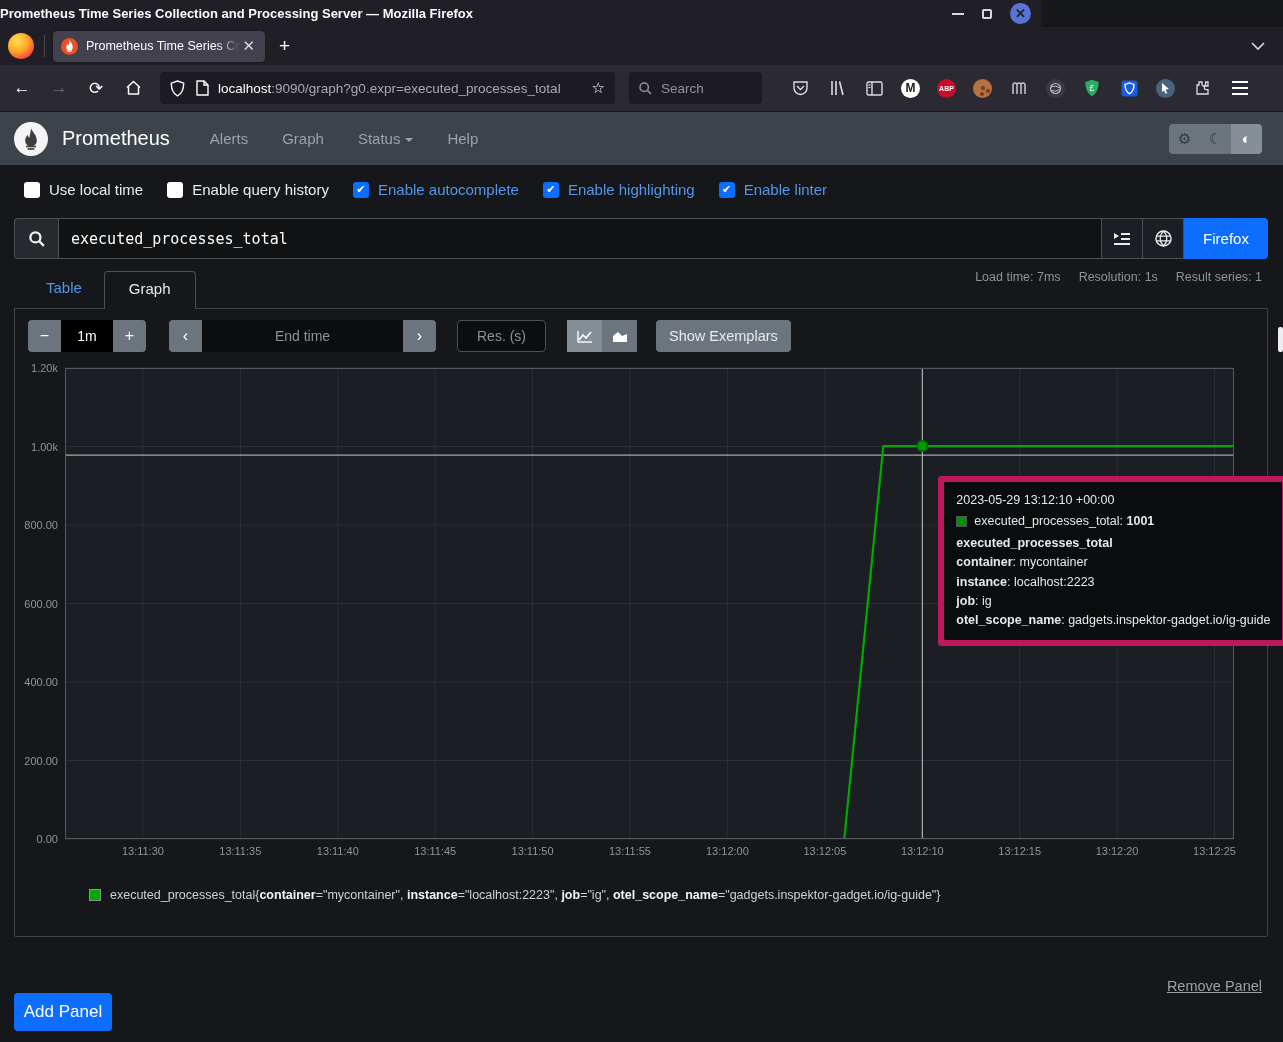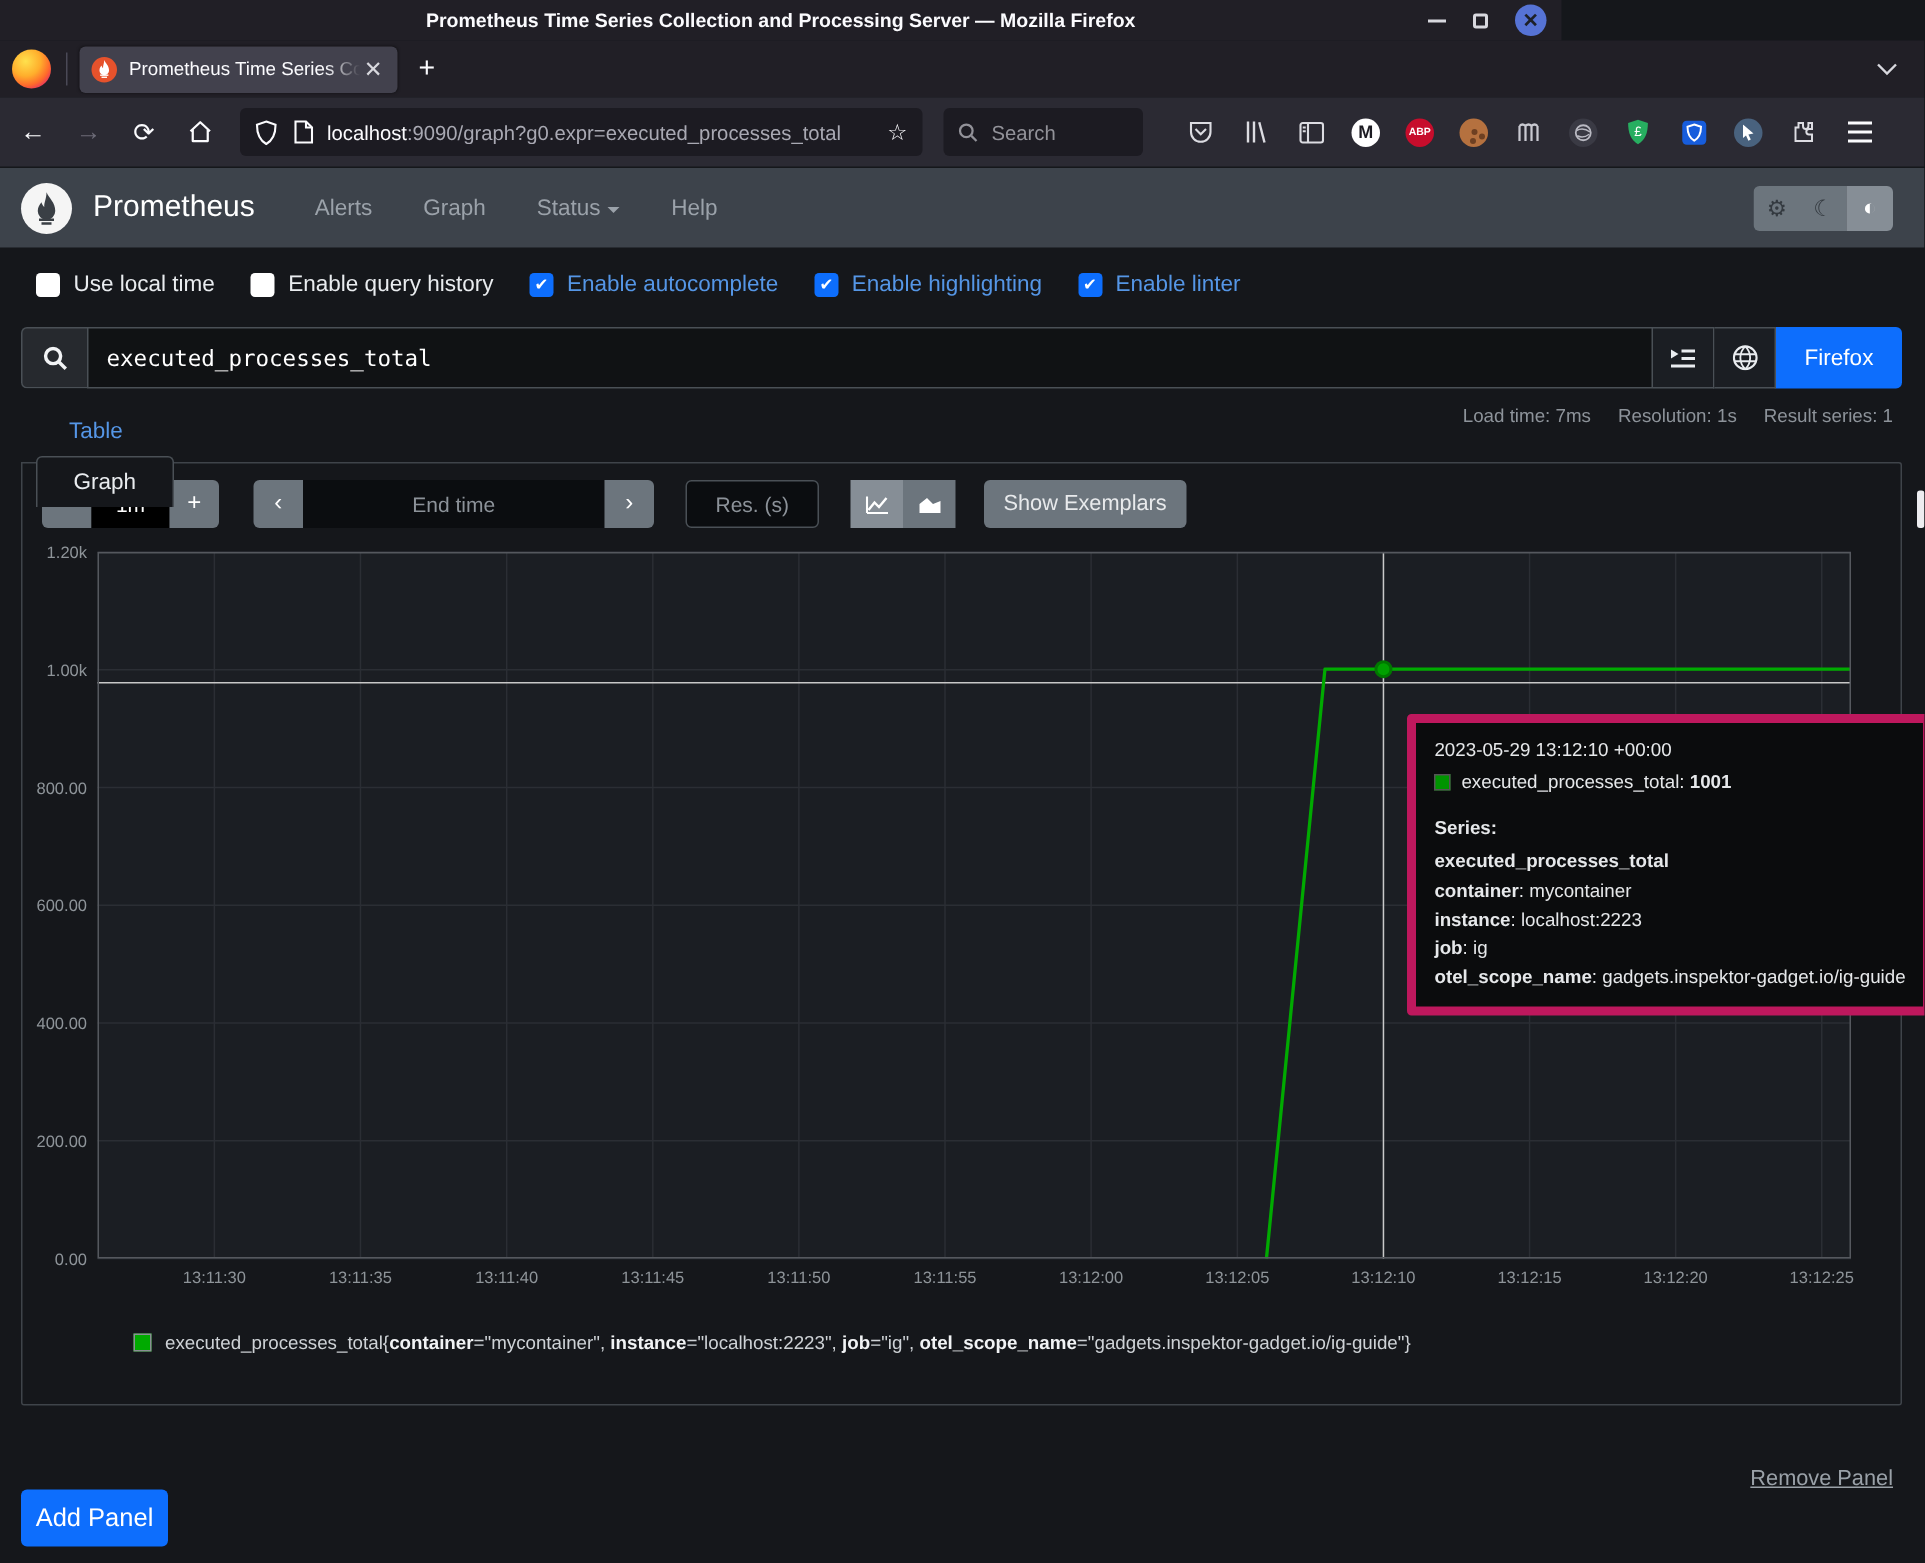--- a/index.html
+++ b/index.html
@@ -1,20 +1,20 @@
 <!DOCTYPE html>
 <html><head>
 <meta charset="utf-8">
 <style>
   * { margin:0; padding:0; box-sizing:border-box; }
   html,body { width:1283px; height:1042px; overflow:hidden; }
   body { font-family:"Liberation Sans", sans-serif; background:#15171b; color:#e9ecef; position:relative; }
 
   
-  .titlebar { position:absolute; left:0; top:0; width:1041px; height:27px; background:#211f26; display:flex; align-items:center; justify-content:center; }
+  .titlebar { position:absolute; left:0; top:0; width:1041px; height:27px; background:#211f26; display:flex; align-items:center; justify-content:flex-start; }
   .titlebar-text { font-size:13px; font-weight:bold; color:#fbfbfe; }
   .win-controls { position:absolute; right:10px; top:0; height:27px; display:flex; align-items:center; gap:18px; }
   .win-min { width:12px; height:2px; background:#d8d8de; }
   .win-max { width:10px; height:10px; border:2px solid #d8d8de; border-radius:2px; }
   .win-close { width:21px; height:21px; border-radius:50%; background:#5673d5; color:#1d2027; font-size:13px; font-weight:bold; display:flex; align-items:center; justify-content:center; }
 
   .tabstrip { position:absolute; left:0; top:27px; width:1283px; height:38px; background:#211f26; display:flex; align-items:center; }
   .ff-logo { width:26px; height:26px; border-radius:50%; margin-left:8px; background:radial-gradient(circle at 35% 30%, #ffe14d 0%, #ffae2c 40%, #ff6a2b 65%, #e3256b 85%, #8a2be2 100%); }
   .tabstrip-sep { width:1px; height:22px; background:#4a4956; margin-left:10px; }
   .tab { margin-left:8px; width:212px; height:31px; background:#42414d; border-radius:4px; display:flex; align-items:center; padding:0 8px; box-shadow:0 0 2px rgba(0,0,0,.5); }
@@ -61,21 +61,21 @@
 
   
   .query-row { position:absolute; left:14px; top:218px; width:1254px; height:41px; display:flex; }
   .q-addon { width:44px; background:#26292e; border:1px solid #4a5056; border-right:none; border-radius:4px 0 0 4px; display:flex; align-items:center; justify-content:center; }
   .q-input { flex:1; background:#101214; border:1px solid #4a5056; display:flex; align-items:center; padding-left:12px; font-family:"DejaVu Sans Mono", monospace; font-size:15px; color:#fff; }
   .q-iconbtn { width:41px; background:#1b1e23; border:1px solid #4a5056; border-left:none; display:flex; align-items:center; justify-content:center; color:#e9ecef; }
   .q-exec { width:84px; background:#0d6efd; border-radius:0 4px 4px 0; display:flex; align-items:center; justify-content:center; color:#fff; font-size:15px; }
 
   
   .stats-line { position:absolute; right:21px; top:270px; font-size:12.5px; color:#8d939a; display:flex; gap:18px; }
-  .tabs-row { position:absolute; left:24px; top:271px; height:38px; display:flex; z-index:2;flex-direction:column; }
+  .tabs-row { position:absolute; left:24px; top:271px; height:38px; display:flex; z-index:2; }
   .tab-link { padding:8px 22px; font-size:15px; color:#5596e6; }
   .tab-active { padding:8px 24px; font-size:15px; color:#e9ecef; background:#15171b; border:1px solid #4a5056; border-bottom:none; border-radius:4px 4px 0 0; }
 
   
   .panel { position:absolute; left:14px; top:308px; width:1254px; height:629px; border:1px solid #3f444a; border-radius:0 2px 2px 2px; }
   .controls-row { position:absolute; left:13px; top:11px; display:flex; align-items:center; height:32px; }
   .grp { display:flex; height:32px; }
   .gbtn { background:#6c757d; color:#fff; width:33px; display:flex; align-items:center; justify-content:center; font-size:16px; }
   .gbtn.rl { border-radius:4px 0 0 4px; } .gbtn.rr { border-radius:0 4px 4px 0; }
   .ginput { background:#000; color:#fff; display:flex; align-items:center; justify-content:center; font-size:14px; }
@@ -402,21 +402,20 @@
         <rect x="0.5" y="0.5" width="1168" height="470" fill="none" stroke="#55585e" stroke-width="1"></rect>
       </svg>
   </div>
 
   <div class="tooltip" id="chart-tooltip" style="left: 923.3px; top: 167.1px;">
     <div>2023-05-29 13:12:10 +00:00</div>
     <div class="tt-val-row">
       <span class="tt-swatch"></span>
       <span><span>executed_processes_total</span>: <b>1001</b></span>
     </div>
-    <div class="tt-series">Series:</div>
     <div class="tt-metric">executed_processes_total</div>
     <div class="tt-labels" id="tt-labels">
         <div><b>container</b>: mycontainer</div>
         <div><b>instance</b>: localhost:2223</div>
         <div><b>job</b>: ig</div>
         <div><b>otel_scope_name</b>: gadgets.inspektor-gadget.io/ig-guide</div>
       </div>
   </div>
 
   <div class="legend-row">

